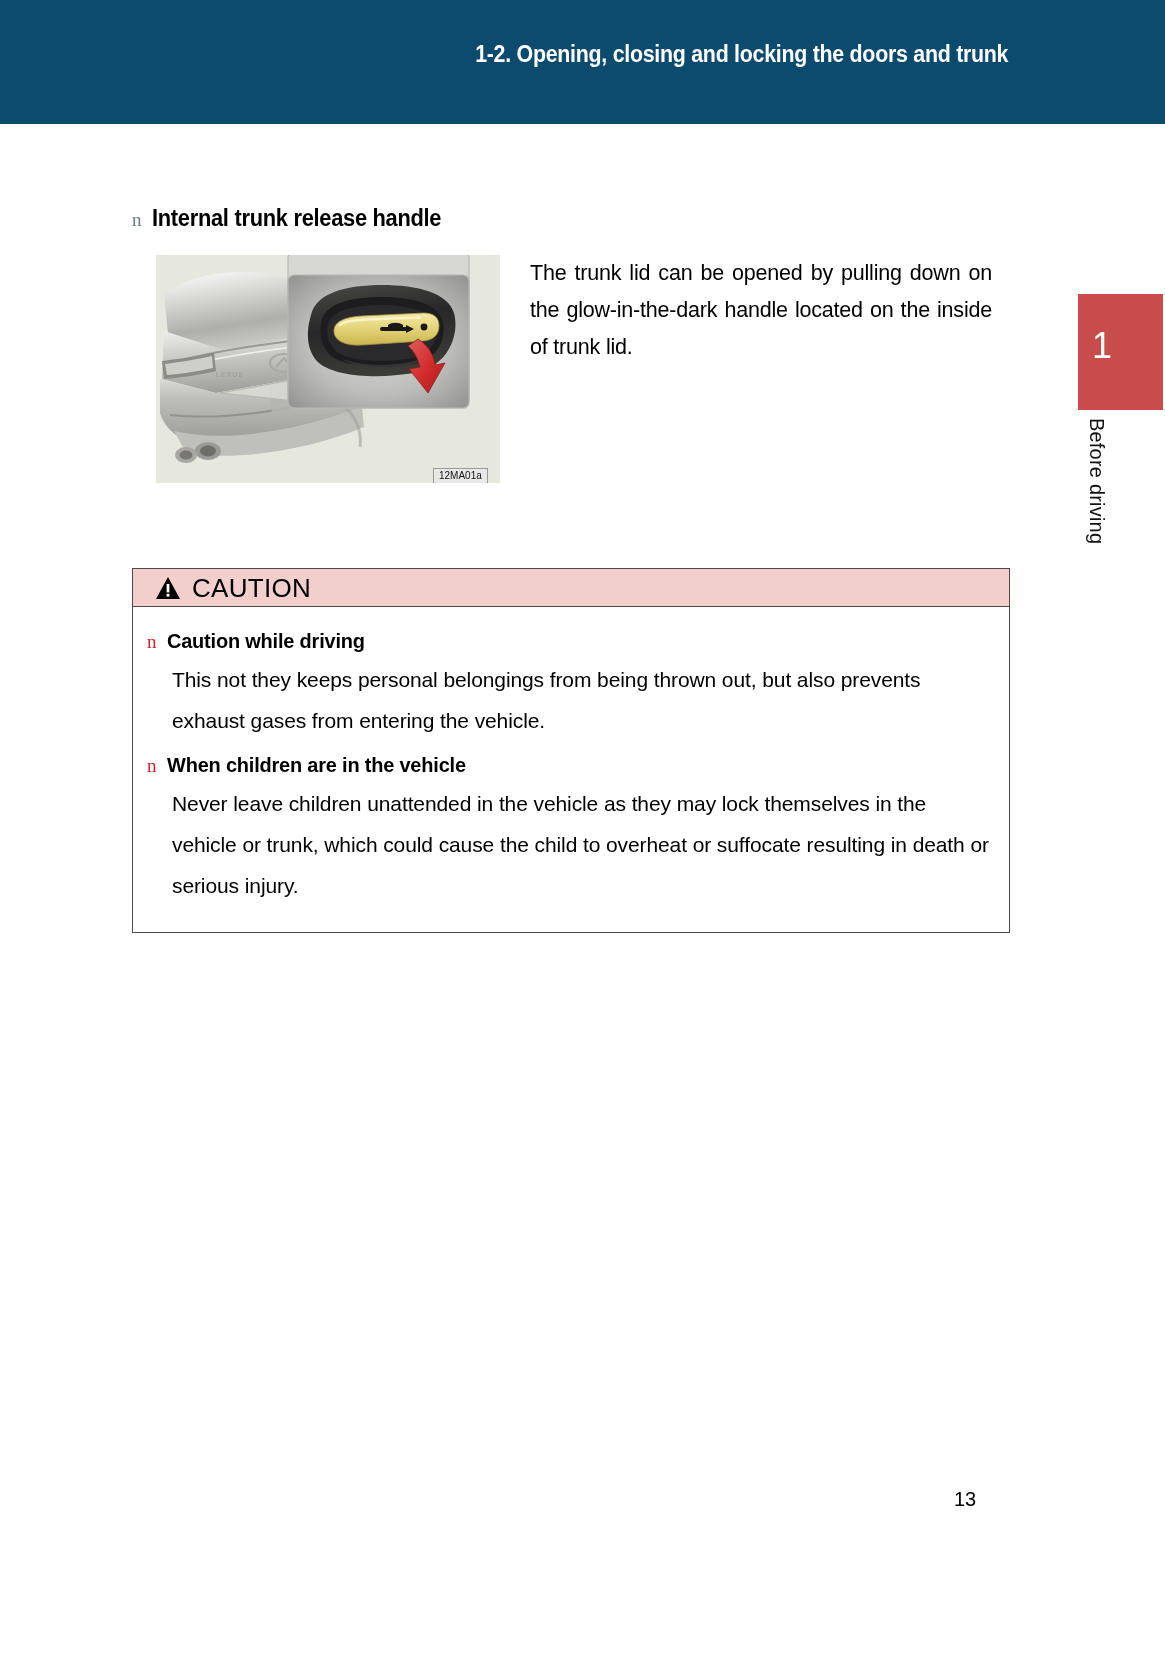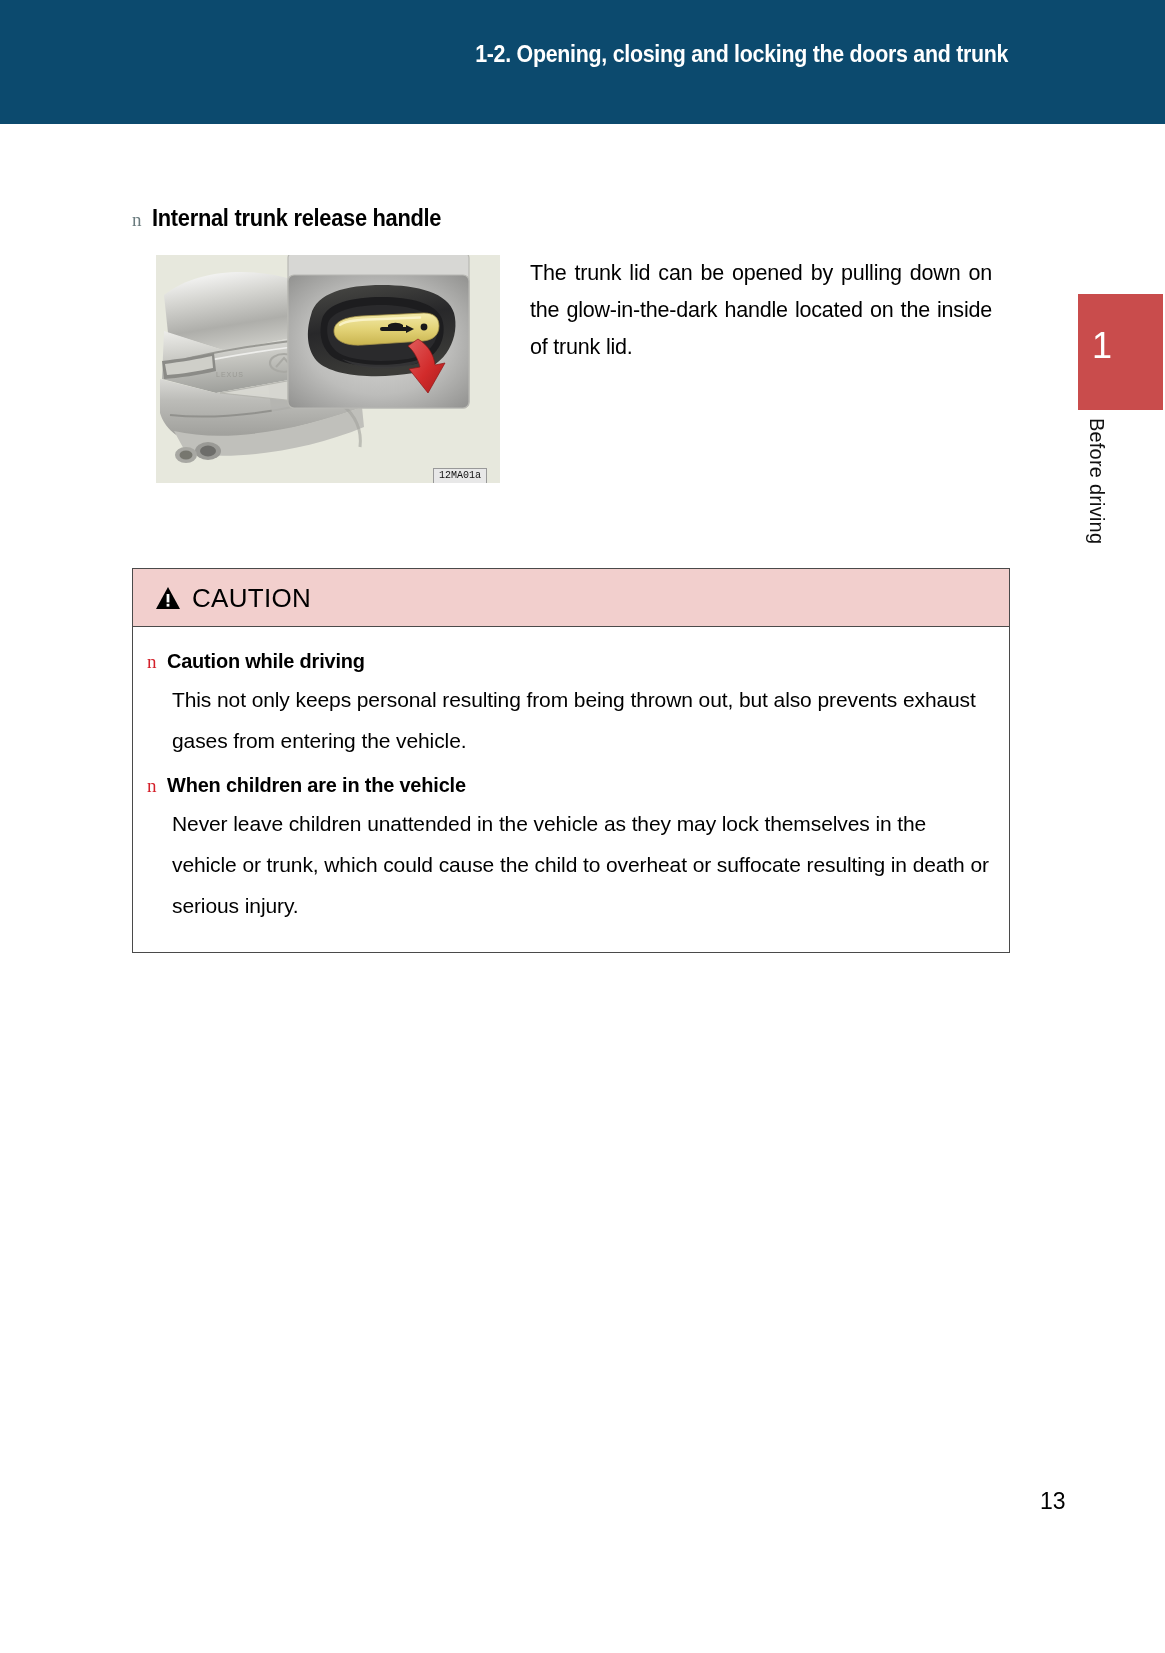--- a/index.html
+++ b/index.html
@@ -79,21 +79,21 @@
   .figure svg {
     display: block;
   }
   .figure-label {
     position: absolute;
     left: 277px;
     top: 213px;
     background: #e8e8e8;
     border: 1px solid #999;
     font-size: 10px;
-    font-family: Liberation Mono, monospace;
+    font-family: Liberation Sans, sans-serif;
     color: #111;
     padding: 1px 5px 1px 5px;
     letter-spacing: 0px;
     line-height: 12px;
   }
 
   
   .body-col {
     position: absolute;
     left: 530px;
@@ -149,21 +149,21 @@
     left: 132px;
     top: 568px;
     width: 878px;
     border: 1px solid #4a4a4a;
     box-sizing: border-box;
     background: #ffffff;
   }
   .caution-header {
     background: #f2cfcd;
     border-bottom: 1px solid #4a4a4a;
-    height: 58px;
+    height: 38px;
     display: flex;
     align-items: center;
     padding-left: 22px;
     box-sizing: border-box;
   }
   .warn-tri {
     width: 26px;
     height: 24px;
     margin-right: 11px;
     flex: 0 0 auto;
@@ -198,23 +198,23 @@
     line-height: 41px;
     letter-spacing: -0.1px;
   }
   .caution-gap {
     height: 10px;
   }
 
   
   .page-number {
     position: absolute;
-    left: 1040px;
+    left: 954px;
     top: 1488px;
-    font-size: 23px;
+    font-size: 20px;
     color: #000;
   }
 </style>
 </head>
 <body>
 
 <div class="header-band">
   <div class="header-title">1-2. Opening, closing and locking the doors and trunk</div>
 </div>
 
@@ -354,21 +354,21 @@
     </svg>
     <span class="caution-title">CAUTION</span>
   </div>
 
   <div class="caution-body">
 
     <div class="caution-sub">
       <span class="bullet-n red">n</span>
       <span class="caution-sub-text">Caution while driving</span>
     </div>
-    <p class="caution-p">This not only keeps personal resulting from being thrown out, but also prevents exhaust gases from entering the vehicle.</p>
+    <p class="caution-p">This not they keeps personal belongings from being thrown out, but also prevents exhaust gases from entering the vehicle.</p>
 
     <div class="caution-gap"></div>
 
     <div class="caution-sub">
       <span class="bullet-n red">n</span>
       <span class="caution-sub-text">When children are in the vehicle</span>
     </div>
     <p class="caution-p">Never leave children unattended in the vehicle as they may lock themselves in the vehicle or trunk, which could cause the child to overheat or suffocate resulting in death or serious injury.</p>
 
   </div>

